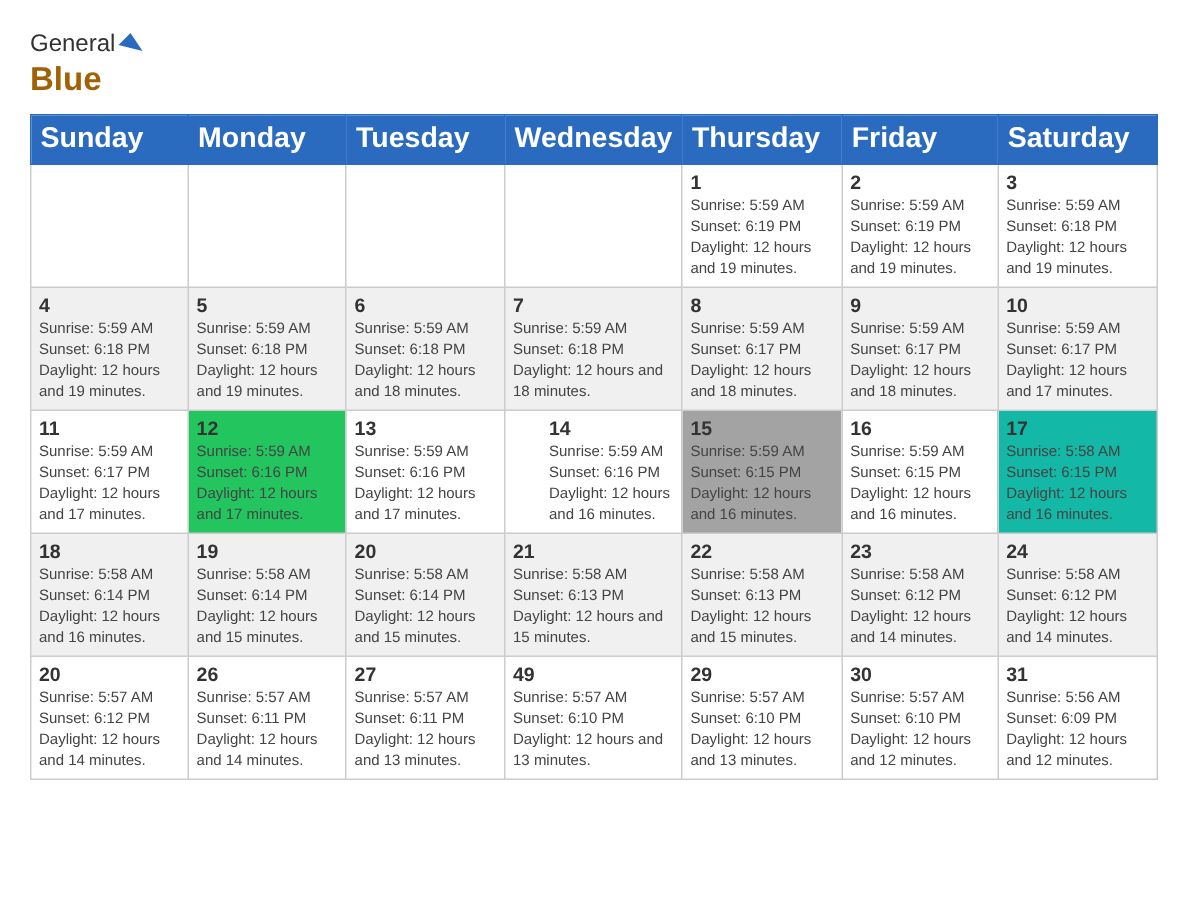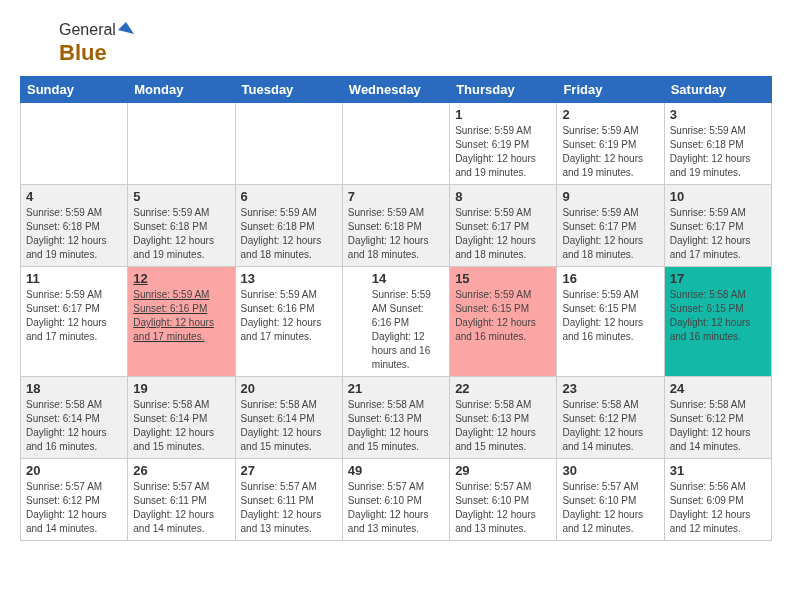--- a/index.html
+++ b/index.html
@@ -13,21 +13,20 @@
     .header {
       display: flex;
       justify-content: space-between;
       align-items: flex-start;
       margin-bottom: 10px;
     }
     .logo {
       display: flex;
       flex-direction: column;
       align-items: flex-start;
-      margin-left: 39px;
     }
     .logo-general { color: #333; }
     .logo-blue { color: #2a6bbf; }
     .title-area {
       text-align: right;
     }
     .month-title {
       font-size: 38px;
       font-weight: bold;
       color: #333;
@@ -39,21 +38,21 @@
     }
     .calendar {
       width: 100%;
       border-collapse: collapse;
     }
     .calendar th {
       background-color: #2a6bbf;
       color: white;
       text-align: left;
       padding: 5px 6px;
-      font-size: 13px;
+      font-size: 19px;
       font-weight: bold;
       border: 1px solid #2a6bbf;
     }
     .calendar td {
       border: 1px solid #ccc;
       vertical-align: top;
       padding: 4px 5px;
       width: calc(100% / 7);
       min-height: 80px;
       font-size: 10.5px;
@@ -200,42 +199,42 @@
         </td>
       </tr>
       <tr>
         <td style="background-color: rgb(255, 255, 255);">
           <span class="day-number">11</span>
           <div class="day-info">Sunrise: 5:59 AM
 Sunset: 6:17 PM
 Daylight: 12 hours
 and 17 minutes.</div>
         </td>
-        <td style="background-color: #fca5a5; text-decoration: underline;">
+        <td style="background-color: #22c55e;">
           <span class="day-number">12</span>
           <div class="day-info">Sunrise: 5:59 AM
 Sunset: 6:16 PM
 Daylight: 12 hours
 and 17 minutes.</div>
         </td>
         <td style="background-color: rgb(255, 255, 255);">
           <span class="day-number">13</span>
           <div class="day-info">Sunrise: 5:59 AM
 Sunset: 6:16 PM
 Daylight: 12 hours
 and 17 minutes.</div>
         </td>
         <td style="background-color: rgb(255, 255, 255); padding-left: 29px;">
           <span class="day-number">14</span>
           <div class="day-info">Sunrise: 5:59 AM
 Sunset: 6:16 PM
 Daylight: 12 hours
 and 16 minutes.</div>
         </td>
-        <td style="background-color: #fca5a5;">
+        <td style="background-color: #a3a3a3;">
           <span class="day-number">15</span>
           <div class="day-info">Sunrise: 5:59 AM
 Sunset: 6:15 PM
 Daylight: 12 hours
 and 16 minutes.</div>
         </td>
         <td style="background-color: rgb(255, 255, 255);">
           <span class="day-number">16</span>
           <div class="day-info">Sunrise: 5:59 AM
 Sunset: 6:15 PM

